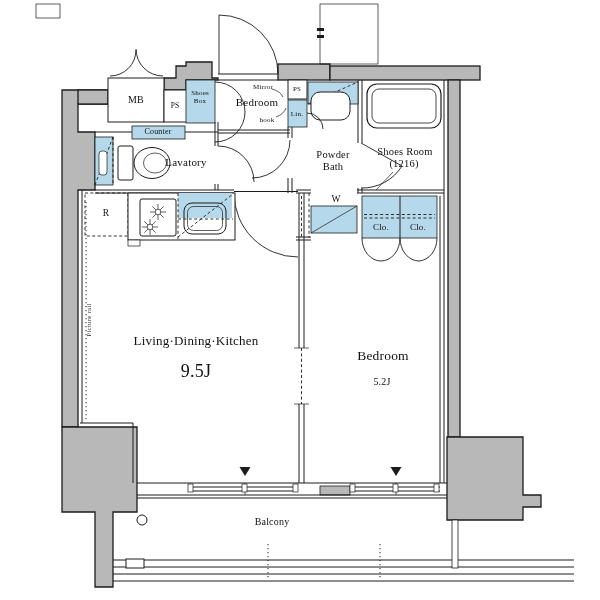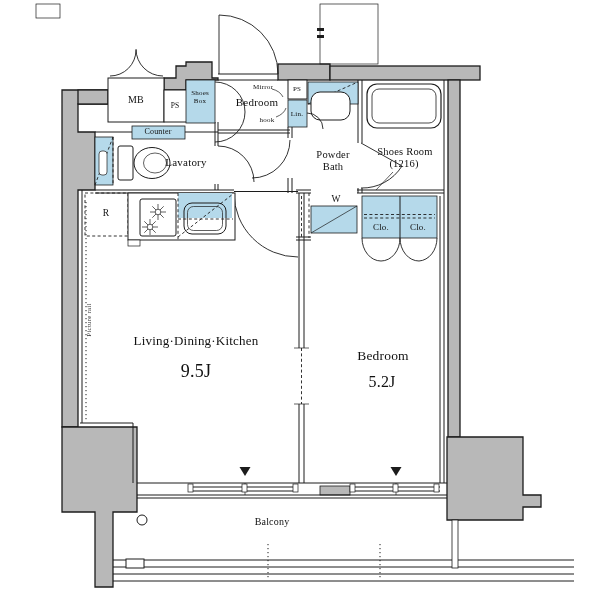--- a/index.html
+++ b/index.html
@@ -187,17 +187,17 @@
     <div class="lbl" style="left:333px;top:167px;font-size:10.5px">Bath</div>
     <div class="lbl" style="left:405px;top:152px;font-size:10.5px">Shoes Room</div>
     <div class="lbl" style="left:404px;top:164px;font-size:10.5px">(1216)</div>
     <div class="lbl" style="left:106px;top:214px;font-size:9.5px">R</div>
     <div class="lbl" style="left:336px;top:200px;font-size:9.5px">W</div>
     <div class="lbl" style="left:381px;top:227px;font-size:9px">Clo.</div>
     <div class="lbl" style="left:418px;top:227px;font-size:9px">Clo.</div>
     <div class="lbl" style="left:196px;top:340px;font-size:13px">Living·Dining·Kitchen</div>
     <div class="lbl" style="left:196px;top:371px;font-size:18px">9.5J</div>
     <div class="lbl" style="left:383px;top:356px;font-size:13.5px">Bedroom</div>
-    <div class="lbl" style="left:382px;top:382px;font-size:16px">5.2J</div>
+    <div class="lbl" style="left:382px;top:382px;font-size:10px">5.2J</div>
     <div class="lbl" style="left:272px;top:522px;font-size:10px">Balcony</div>
     <div class="lbl v" style="left:89px;top:320px;font-size:7px">Picture rail</div>
   </div>
 </div>
 
 </body></html>

